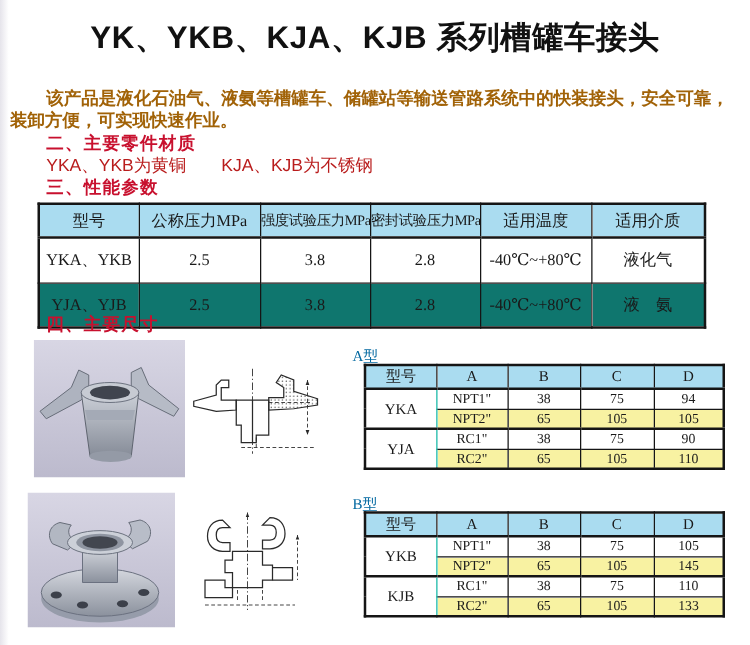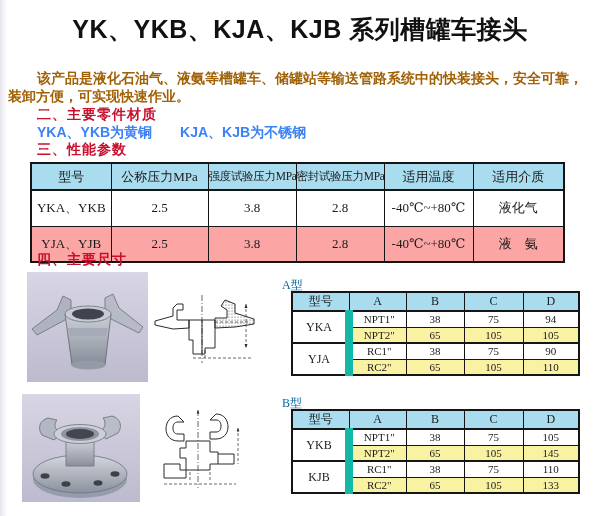--- a/index.html
+++ b/index.html
@@ -23,48 +23,48 @@
   #h-features  { top:51px; }
   #h-materials { top:106px; }
   #h-perf      { top:141px; }
   #h-dims      { top:251px; }
   .body-text {
     position:absolute; left:8px; top:69px; width:587px;
     font-size:14px; line-height:18px; font-weight:600; color:#a16207;
     text-indent:29px;
   }
   .materials-text {
-    position:absolute; left:37px; top:124px; font-size:14px; font-weight:700; color:#3b82f6;
+    position:absolute; left:37px; top:124px; font-size:14px; font-weight:400; color:#b91c1c;
   }
   table { border-collapse:collapse; table-layout:fixed; background:#fff; }
   th, td {
     border:1px solid #151515; text-align:center; vertical-align:middle;
     font-family:"Liberation Serif", "DejaVu Serif", serif; color:#1a1a1a;
     overflow:hidden; white-space:nowrap;
   }
   
   .perf-table { position:absolute; left:30px; top:162px; width:533px; border:2px solid #151515; }
   .perf-table th { background:#aadcf0; height:27px; font-size:13px; font-weight:normal; }
   .perf-table th.tight { font-size:11.5px; letter-spacing:-0.3px;margin-left:32px; }
   .perf-table td { height:36px; font-size:13px; }
-  .perf-table tr.row-yellow td { background:#fca5a5; }
+  .perf-table tr.row-yellow td { background:#0f766e; }
   .perf-table thead th { border-bottom:2px solid #151515; }
   
   .dim-label {
     position:absolute; left:282px; font-size:12px;
     font-family:"Liberation Serif", "DejaVu Serif", serif; color:#0369a1;
   }
   #label-a { top:277px; }
   #label-b { top:395px; }
   .dim-table { position:absolute; left:291px; width:287px; border:2px solid #151515; }
   #table-a { top:291px; }
   #table-b { top:409px; }
   .dim-table th { background:#aadcf0; height:17px; font-size:12px; font-weight:normal; border-bottom:2px solid #151515; }
   .dim-table td { height:16px; font-size:11px; line-height:12px; }
-  .dim-table td.model { font-size:12px; background:#ffffff; border-right:8px solid #14b8a6; }
+  .dim-table td.model { font-size:12px; background:#ffffff; border-right:1px solid #14b8a6; }
   .dim-table tr.group-start td { border-top:2px solid #151515; }
   .dim-table tr.sub-yellow td.val { background:#f8f2a2; }
   
   .fig { position:absolute; display:block; }
   #photo-a   { left:27px;  top:272px; width:121px; height:110px; }
   #drawing-a { left:153px; top:292px; width:103px; height:74px; }
   #photo-b   { left:22px;  top:394px; width:118px; height:108px; }
   #drawing-b { left:156px; top:408px; width:88px;  height:84px; }
 </style>
 </head>

